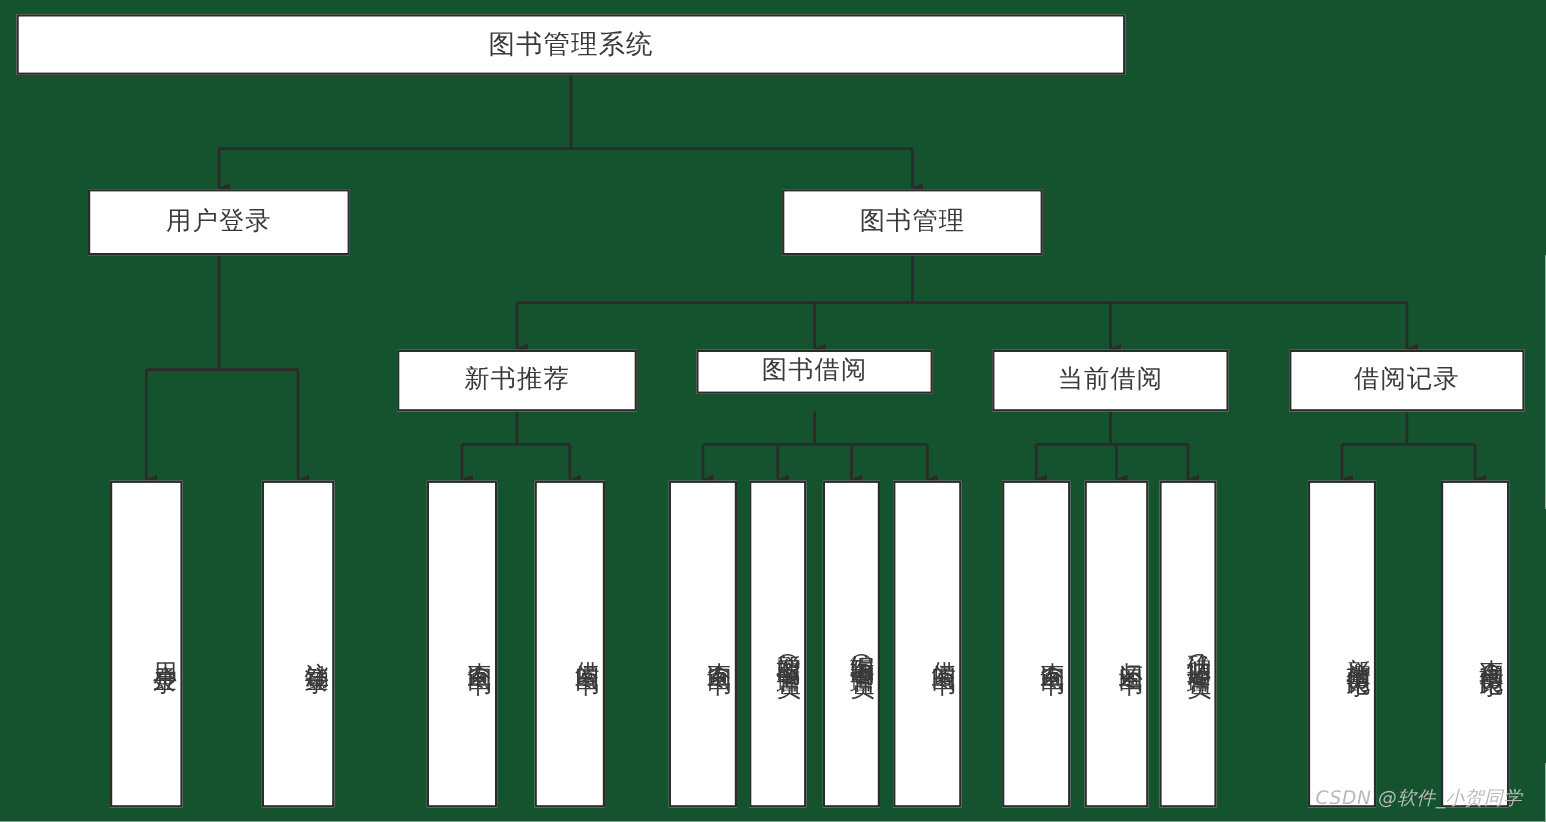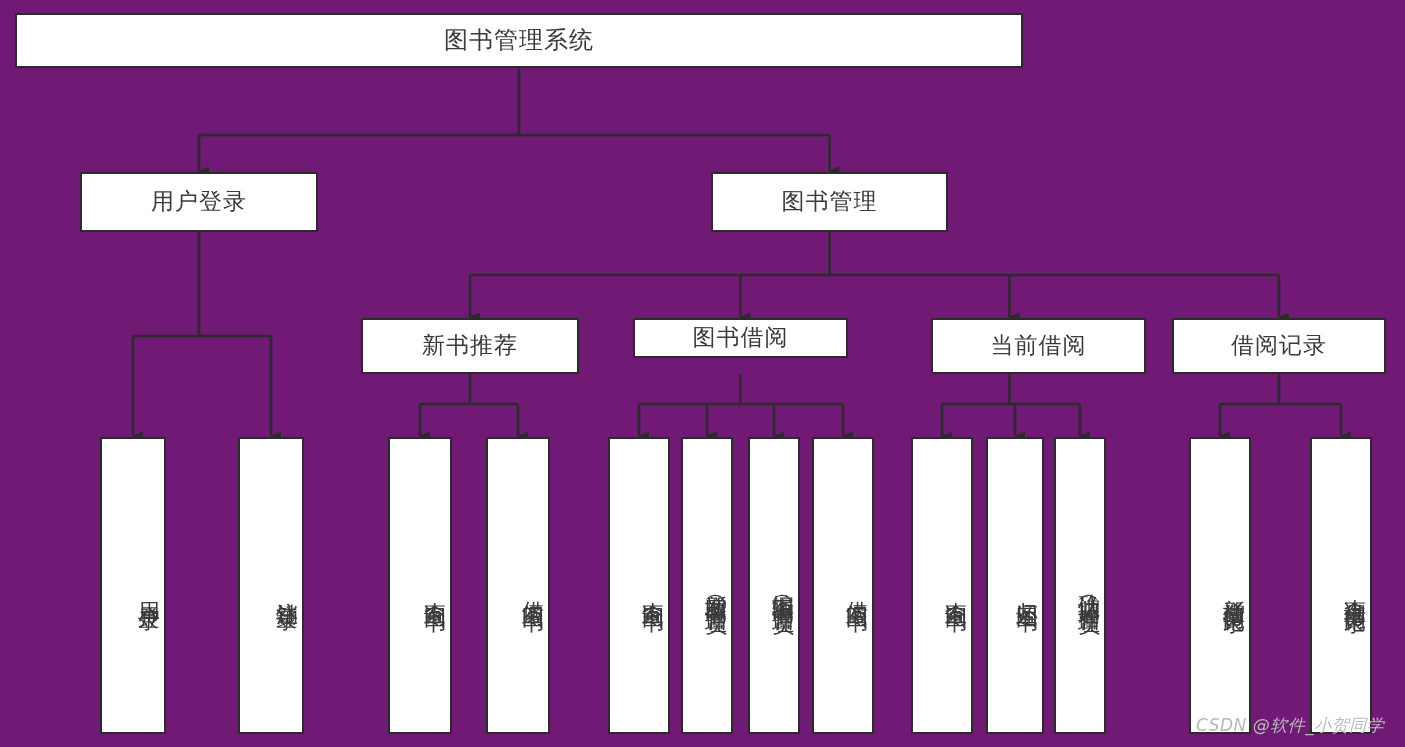--- a/index.html
+++ b/index.html
@@ -8,21 +8,21 @@
     padding: 0;
     background: #ffffff;
   }
   body {
     font-family: "DejaVu Sans", "Liberation Sans", sans-serif;
   }
   #canvas {
     position: relative;
     width: 1405px;
     height: 747px;
-    background: #701a75;
+    background: #14532d;
     overflow: hidden;
   }
   #edges {
     position: absolute;
     left: 0;
     top: 0;
     width: 1405px;
     height: 747px;
     pointer-events: none;
   }
@@ -113,21 +113,21 @@
       </g>
   </svg>
 
   <div class="node root horiz" style="left: 15px; top: 13px; width: 1008px; height: 55px;">图书管理系统</div>
 
   <div class="node horiz" style="left: 80px; top: 172px; width: 238px; height: 60px;">用户登录</div>
   <div class="node horiz" style="left: 361px; top: 318px; width: 218px; height: 56px;">新书推荐</div>
 
   <div class="node horiz" style="left: 711px; top: 172px; width: 237px; height: 60px;">图书管理</div>
   <div class="node horiz" style="left: 633px; top: 318px; width: 215px; height: 40px;">图书借阅</div>
-  <div class="node horiz" style="left: 902px; top: 318px; width: 215px; height: 56px; margin-left: 29px;">当前借阅</div>
+  <div class="node horiz" style="left: 902px; top: 318px; width: 215px; height: 56px;">当前借阅</div>
   <div class="node horiz" style="left: 1172px; top: 318px; width: 214px; height: 56px;">借阅记录</div>
 
   <div class="node vert" style="left: 100px; top: 437px; width: 66px; height: 297px;">用户登录</div>
   <div class="node vert" style="left: 238px; top: 437px; width: 66px; height: 297px;">注销登录</div>
 
   <div class="node vert" style="left: 388px; top: 437px; width: 64px; height: 297px;">查询图书</div>
   <div class="node vert" style="left: 486px; top: 437px; width: 64px; height: 297px;">借阅图书</div>
 
   <div class="node vert" style="left: 608px; top: 437px; width: 62px; height: 297px;">查询图书</div>
   <div class="node vert" style="left: 681px; top: 437px; width: 52px; height: 297px;">新增图书（管理员）</div>

